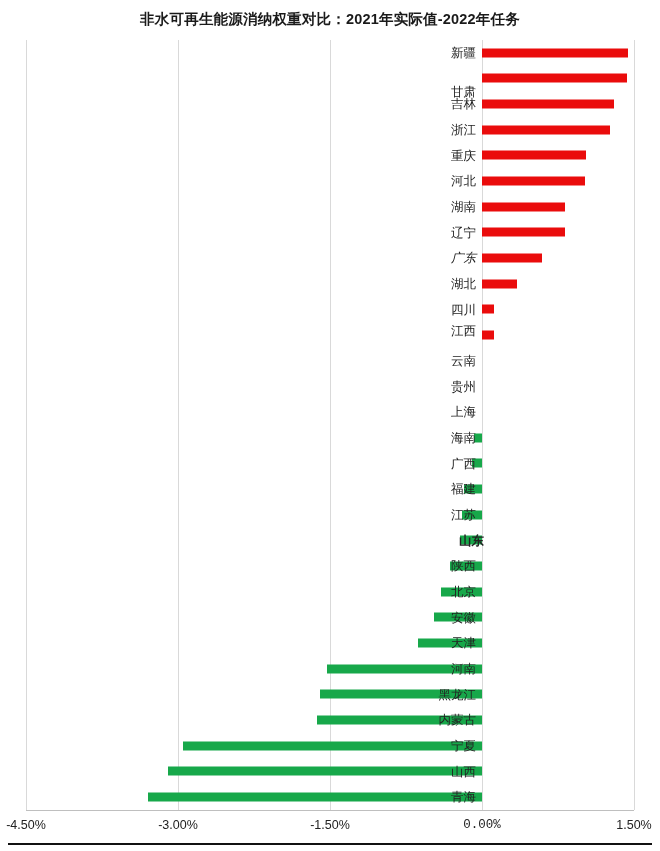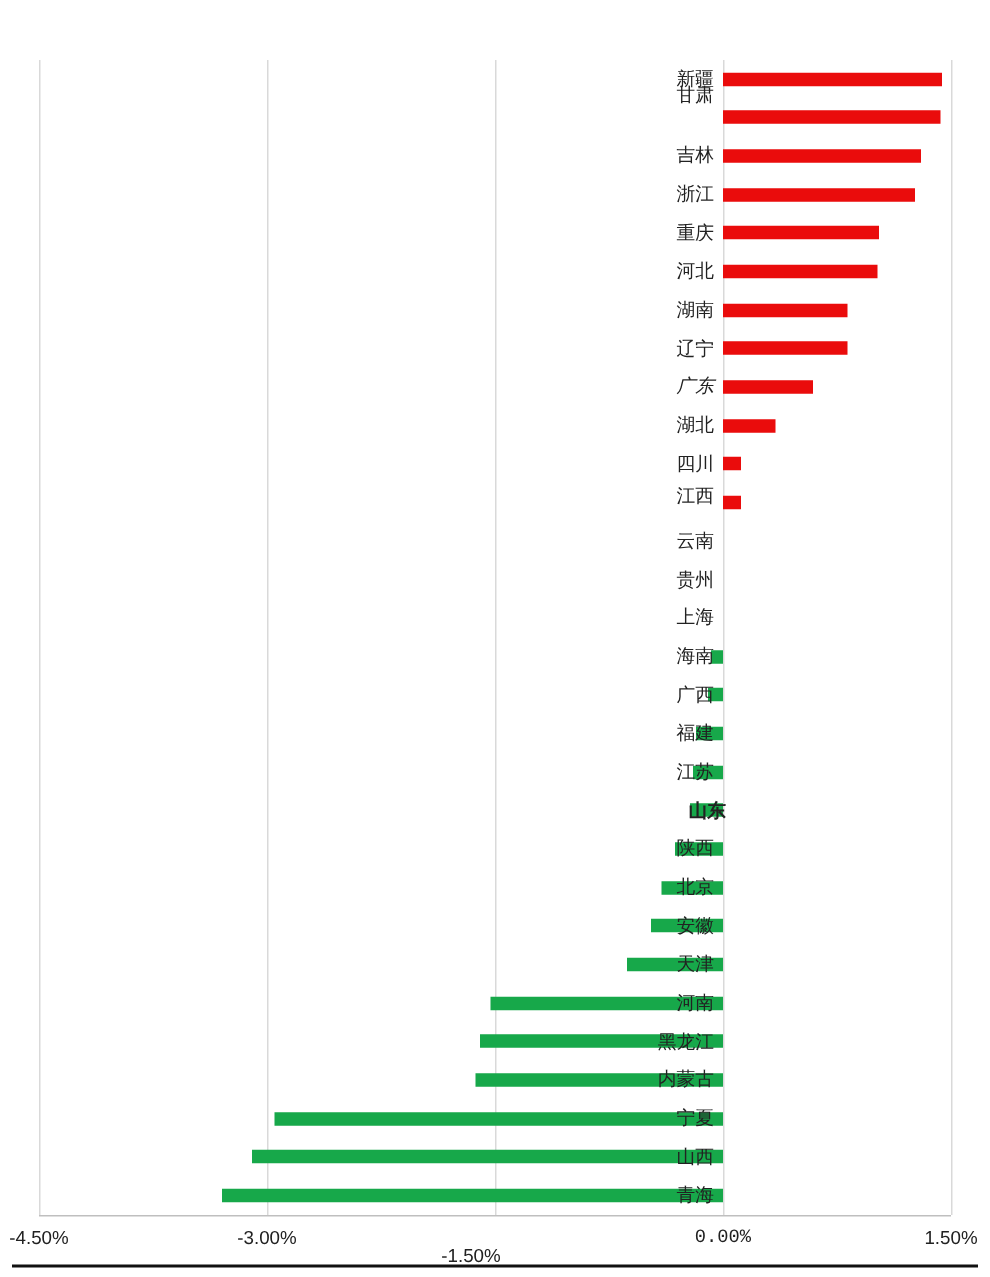--- a/index.html
+++ b/index.html
@@ -92,20 +92,21 @@
     width: 644px;
     height: 2px;
     background: #111111;
   }
 </style>
 </head>
 <body>
 
 <div id="chart-root">
 
+  <div id="chart-title">非水可再生能源消纳权重对比：2021年实际值-2022年任务</div>
 
   <div id="plot">
     <div id="gridlines">
         <div class="gridline" style="left: 0px;"></div>
         <div class="gridline" style="left: 152px;"></div>
         <div class="gridline" style="left: 304px;"></div>
         <div class="gridline" style="left: 456px;"></div>
         <div class="gridline" style="left: 608px;"></div>
       </div>
     <div id="bars">
@@ -189,21 +190,21 @@
         </div>
         <div class="bar-row" style="top: 718.667px; height: 25.6667px;">
           <div class="bar neg" style="left: 141.867px; width: 314.133px;"></div>
         </div>
         <div class="bar-row" style="top: 744.333px; height: 25.6667px;">
           <div class="bar neg" style="left: 121.6px; width: 334.4px;"></div>
         </div>
       </div>
     <div id="labels">
         <div class="cat-label" style="top: 12.8333px; left: 366px; width: 84px;">新疆</div>
-        <div class="cat-label" style="top: 24px; left: 366px; width: 84px;">甘肃</div>
+        <div class="cat-label" style="top: 52px; left: 366px; width: 84px;">甘肃</div>
         <div class="cat-label" style="top: 64.1667px; left: 366px; width: 84px;">吉林</div>
         <div class="cat-label" style="top: 89.8333px; left: 366px; width: 84px;">浙江</div>
         <div class="cat-label" style="top: 115.5px; left: 366px; width: 84px;">重庆</div>
         <div class="cat-label" style="top: 141.167px; left: 366px; width: 84px;">河北</div>
         <div class="cat-label" style="top: 166.833px; left: 366px; width: 84px;">湖南</div>
         <div class="cat-label" style="top: 192.5px; left: 366px; width: 84px;">辽宁</div>
         <div class="cat-label" style="top: 218.167px; left: 366px; width: 84px; font-style: italic;">广东</div>
         <div class="cat-label" style="top: 243.833px; left: 366px; width: 84px;">湖北</div>
         <div class="cat-label" style="top: 269.5px; left: 366px; width: 84px;">四川</div>
         <div class="cat-label" style="top: 291px; left: 366px; width: 84px;">江西</div>
@@ -225,19 +226,19 @@
         <div class="cat-label" style="top: 705.833px; left: 366px; width: 84px; text-align: right;">宁夏</div>
         <div class="cat-label" style="top: 731.5px; left: 366px; width: 84px; text-align: right;">山西</div>
         <div class="cat-label" style="top: 757.167px; left: 366px; width: 84px;">青海</div>
       </div>
     <div class="axis-line" id="axis-bottom" style="top: 770px;"></div>
   </div>
 
   <div id="xticks">
       <div class="xtick" style="left: 26px;">-4.50%</div>
       <div class="xtick" style="left: 178px;">-3.00%</div>
-      <div class="xtick" style="left: 314px; margin-top: 12px;">-1.50%</div>
+      <div class="xtick" style="left: 330px;">-1.50%</div>
       <div class="xtick" style="left: 482px; font-family: Liberation Mono, monospace;">0.00%</div>
       <div class="xtick" style="left: 634px;">1.50%</div>
     </div>
 
   <div id="bottom-rule"></div>
 </div>
 
 </body></html>

